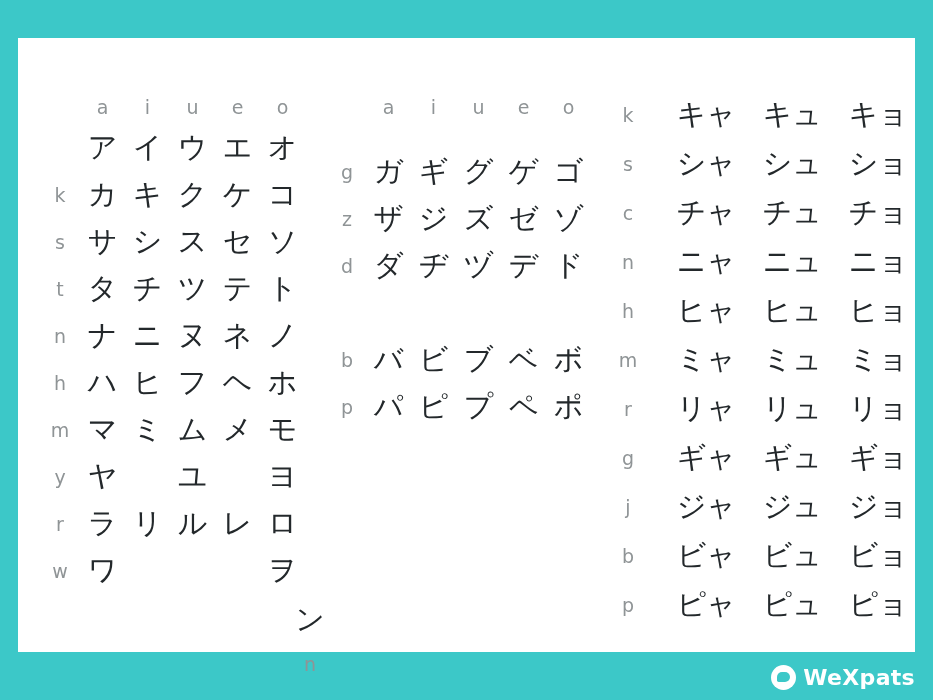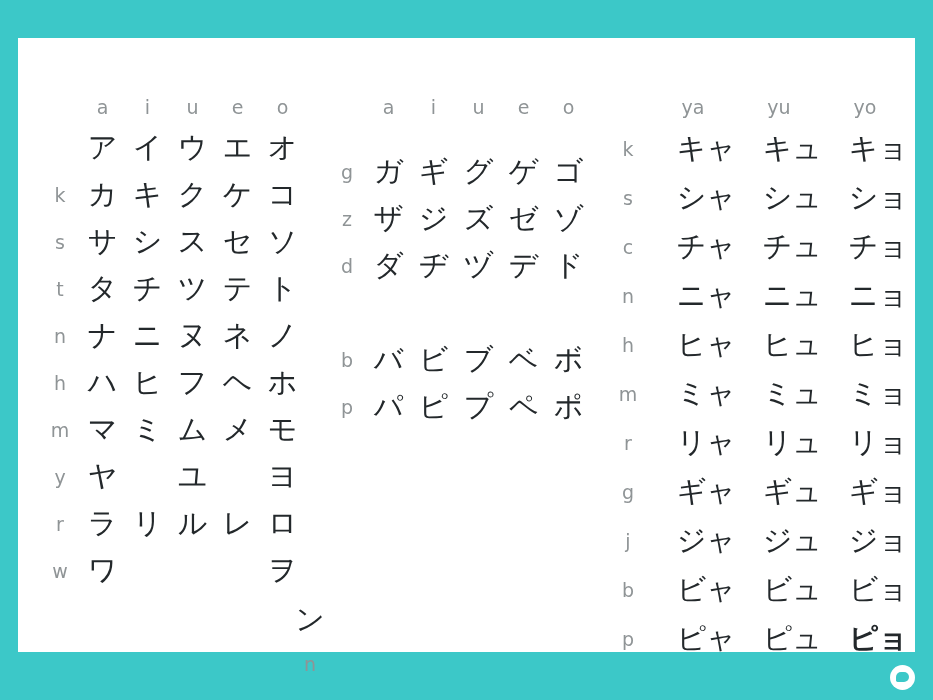--- a/index.html
+++ b/index.html
@@ -63,21 +63,21 @@
     text-align: center;
   }
   .kanachar {
     font-family: "DejaVu Sans", sans-serif;
     font-size: 29px;
     color: #23282b;
     font-weight: 400;
     letter-spacing: 0px;
   }
   .bold {
-    font-weight: 700;
+    font-weight: 400;
   }
 
   
   #block-a { left: 22px; top: 52px; }
   #block-a td.rowlabel { width: 40px; height: 47px; }
   #block-a td.cell { width: 45px; height: 47px; }
   #block-a tr.headrow td { height: 34px; }
 
   
   #block-b { left: 310px; top: 52px; }
@@ -314,26 +314,20 @@
               <td class="cell kanachar">ペ</td>
               <td class="cell kanachar">ポ</td>
             </tr>
           </tbody>
         </table>
       </div>
 
       <div class="block" id="block-c">
         <table class="kana">
           <tbody>
-            <tr class="headrow">
-              <td class="rowlabel"></td>
-              <td class="collabel">ya</td>
-              <td class="collabel">yu</td>
-              <td class="collabel">yo</td>
-            </tr>
             <tr>
               <td class="rowlabel">k</td>
               <td class="cell kanachar">キャ</td>
               <td class="cell kanachar">キュ</td>
               <td class="cell kanachar">キョ</td>
             </tr>
             <tr>
               <td class="rowlabel">s</td>
               <td class="cell kanachar">シャ</td>
               <td class="cell kanachar">シュ</td>
@@ -398,14 +392,15 @@
       </div>
 
       <div class="float-n-kana">ン</div>
       <div class="float-n-label">n</div>
 
     </div>
   </div>
 
   <div class="logo">
     <span class="logo-mark"></span>
+    <span class="logo-text">WeXpats</span>
   </div>
 </div>
 
 </body></html>

